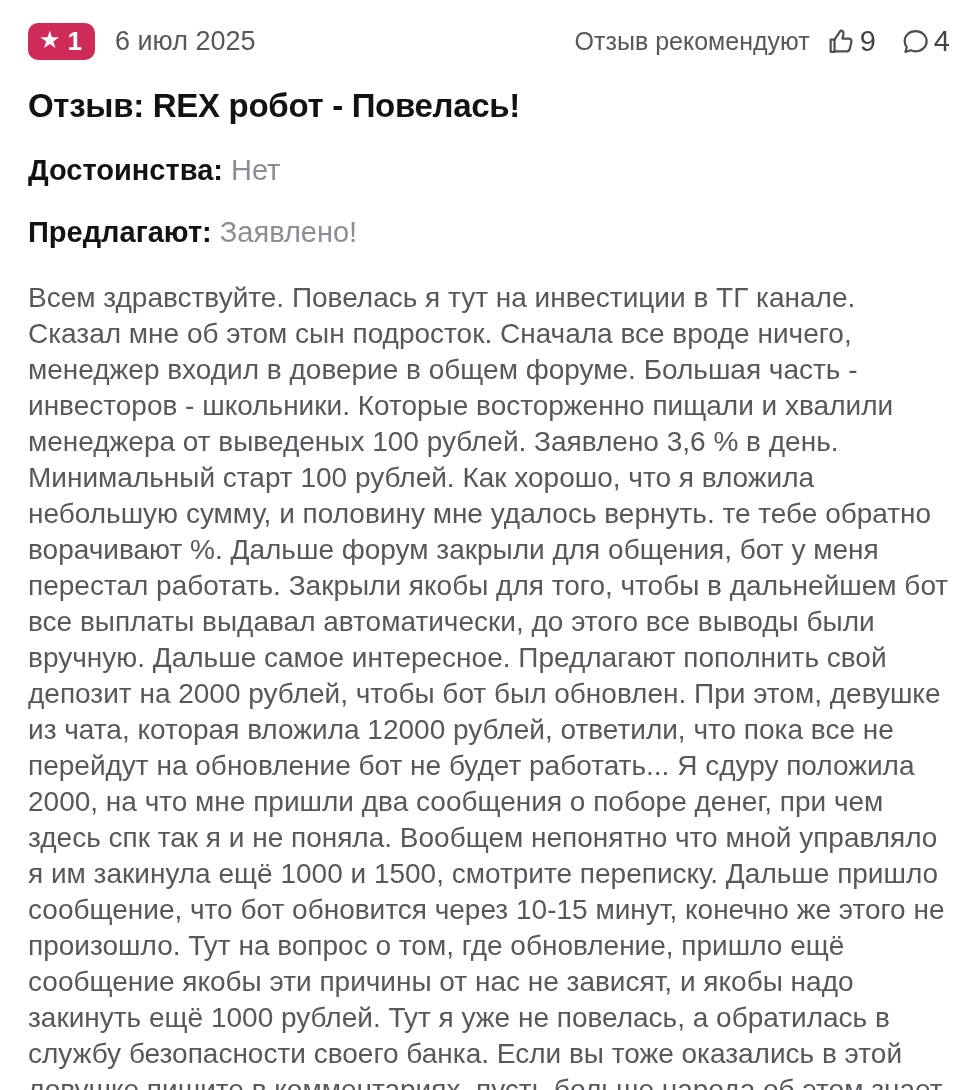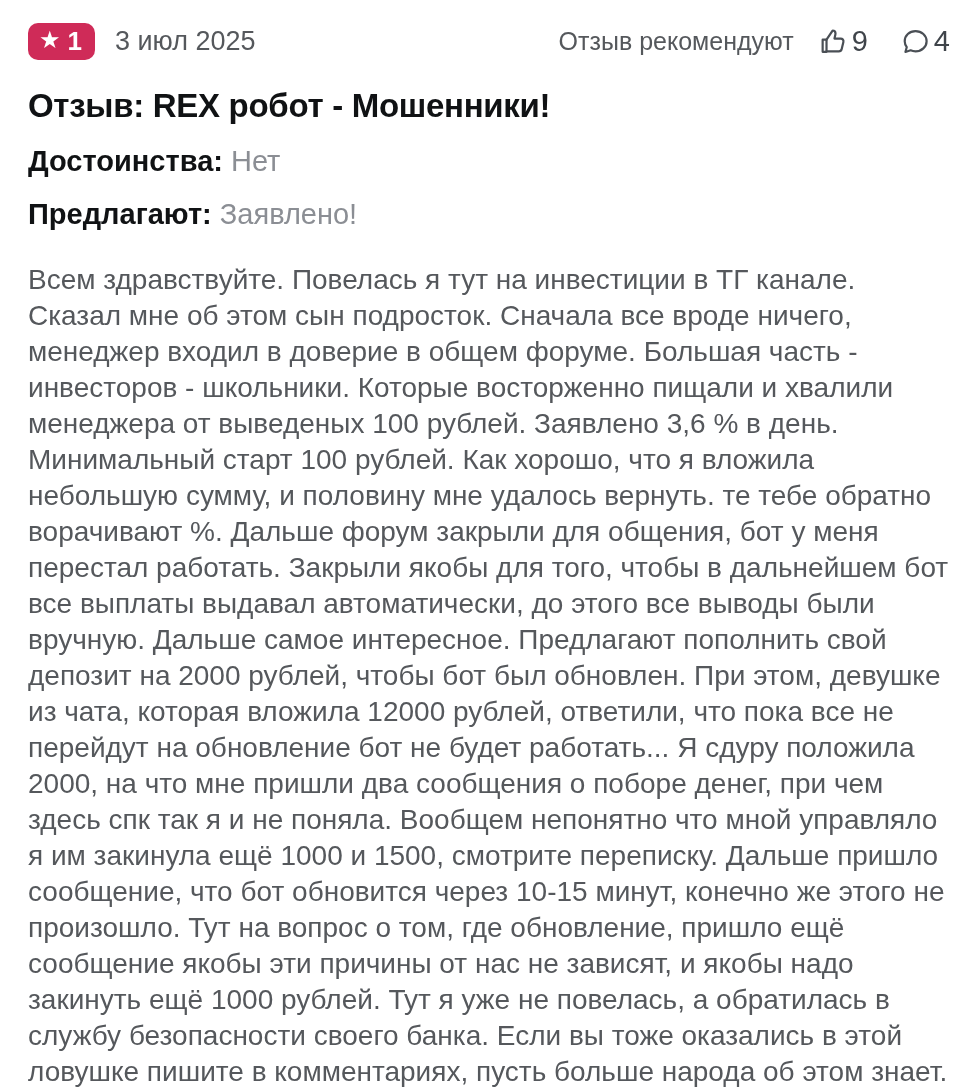--- a/index.html
+++ b/index.html
@@ -45,21 +45,21 @@
     font-weight: 700;
     line-height: 1;
   }
   .review-date {
     font-size: 27px;
     color: #55585c;
   }
   .header-right {
     display: flex;
     align-items: center;
-    gap: 18px;
+    gap: 10px;
   }
   .recommend-label {
     font-size: 25px;
     color: #55585c;
     margin-right: 6px;
   }
   .count-group {
     display: flex;
     align-items: center;
     gap: 3px;
@@ -81,62 +81,62 @@
   }
   
   .review-title {
     margin-top: 27px;
     font-size: 33px;
     font-weight: 700;
     letter-spacing: -0.3px;
     color: #101214;
   }
   
-  .attr-line { margin-top: 20px; font-size: 29px; }
+  .attr-line { margin-top: 29px; font-size: 29px; }
   .attr-label { font-weight: 700; color: #101214; }
   .attr-value { color: #8b8e94; }
   
   .review-body {
     margin-top: 31px;
     font-size: 28px;
     line-height: 36px;
     color: #55585c;
     max-width: 922px;
   }
 </style>
 </head>
 <body>
 
 <div class="header-row">
   <div class="header-left">
     <div class="rating-badge">
       <span class="star">★</span>
       <span class="rating-value">1</span>
     </div>
-    <span class="review-date">3 июл 2025</span>
+    <span class="review-date">6 июл 2025</span>
   </div>
   <div class="header-right">
     <span class="recommend-label">Отзыв рекомендуют</span>
     <span class="count-group">
       <svg viewBox="0 0 24 24" aria-hidden="true">
         <path d="M3.6 10.6h3v9.4h-3z"></path>
         <path d="M6.6 19.6h9.5c1.1 0 2-.75 2.25-1.8l1.3-5.5c.3-1.35-.7-2.6-2.05-2.6h-4.85c.3-1.3.8-3.1.8-3.95 0-1.3-1-2.25-2.25-2.25L6.6 10.6"></path>
       </svg>
       <span class="count-value">9</span>
     </span>
     <span class="count-group">
       <svg viewBox="0 0 24 24" aria-hidden="true">
         <path d="M12 3.9c4.75 0 8.6 3.5 8.6 7.85 0 4.35-3.85 7.85-8.6 7.85-1.35 0-2.65-.28-3.8-.8L4.2 20.1l1.05-3.8c-1-1.3-1.6-2.85-1.6-4.55C3.65 7.4 7.25 3.9 12 3.9z"></path>
       </svg>
       <span class="count-value">4</span>
     </span>
   </div>
 </div>
 
-<h1 class="review-title">Отзыв: REX робот - Мошенники!</h1>
+<h1 class="review-title">Отзыв: REX робот - Повелась!</h1>
 
 <div class="attr-line">
   <span class="attr-label">Достоинства:</span>
   <span class="attr-value">Нет</span>
 </div>
 
 <div class="attr-line">
   <span class="attr-label">Предлагают:</span>
   <span class="attr-value">Заявлено!</span>
 </div>

